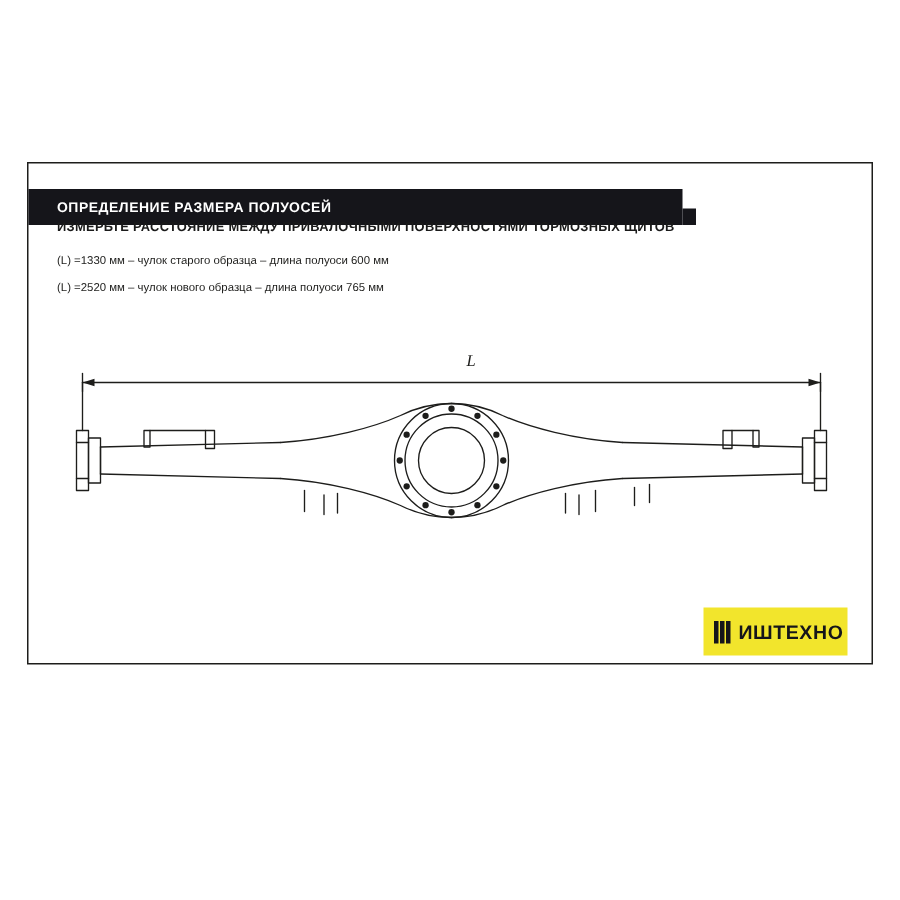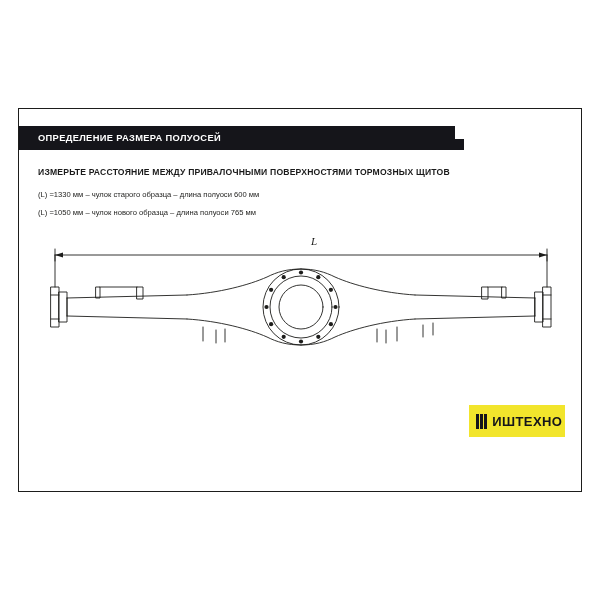--- a/index.html
+++ b/index.html
@@ -14,21 +14,21 @@
     color: #1a1a1a;
     overflow: hidden;
   }
 
   
   #sheet {
     position: absolute;
     left: 18px;
     top: 108px;
     width: 564px;
-    height: 384px;
+    height: 335px;
     border: 1px solid #1d1d1b;
     background: #ffffff;
     box-sizing: border-box;
   }
 
   
   #title-bar {
     position: absolute;
     left: 0px;
     top: 17px;
@@ -54,21 +54,21 @@
     top: 30px;
     width: 9px;
     height: 11px;
     background: #15151a;
   }
 
   
   #text-block {
     position: absolute;
     left: 19px;
-    top: 58px;
+    top: 37px;
     width: 520px;
   }
   .lead-line {
     font-size: 8.6px;
     font-weight: bold;
     letter-spacing: 0.2px;
     color: #1a1a1a;
     margin: 0 0 13px 0;
     white-space: nowrap;
   }
@@ -155,21 +155,21 @@
 <div id="sheet">
 
   <div id="title-bar">
     <span class="title-text">ОПРЕДЕЛЕНИЕ РАЗМЕРА ПОЛУОСЕЙ</span>
   </div>
   <div id="title-bar-notch"></div>
 
   <div id="text-block">
     <p class="lead-line">ИЗМЕРЬТЕ РАССТОЯНИЕ МЕЖДУ ПРИВАЛОЧНЫМИ ПОВЕРХНОСТЯМИ ТОРМОЗНЫХ ЩИТОВ</p>
     <p class="spec-line">(L) =1330 мм – чулок старого образца – длина полуоси 600 мм</p>
-    <p class="spec-line">(L) =1050 мм – чулок нового образца – длина полуоси 765 мм</p>
+    <p class="spec-line">(L) =2520 мм – чулок нового образца – длина полуоси 765 мм</p>
   </div>
 
   <svg id="drawing" viewBox="0 0 564 384">
     <g fill="none" stroke="#1d1d1b" stroke-width="0.9" stroke-linejoin="round" stroke-linecap="round">
 
       <g>
         <line x1="36" y1="146" x2="528" y2="146"></line>
         <line x1="36" y1="140" x2="36" y2="152"></line>
         <line x1="528" y1="140" x2="528" y2="152"></line>
 

